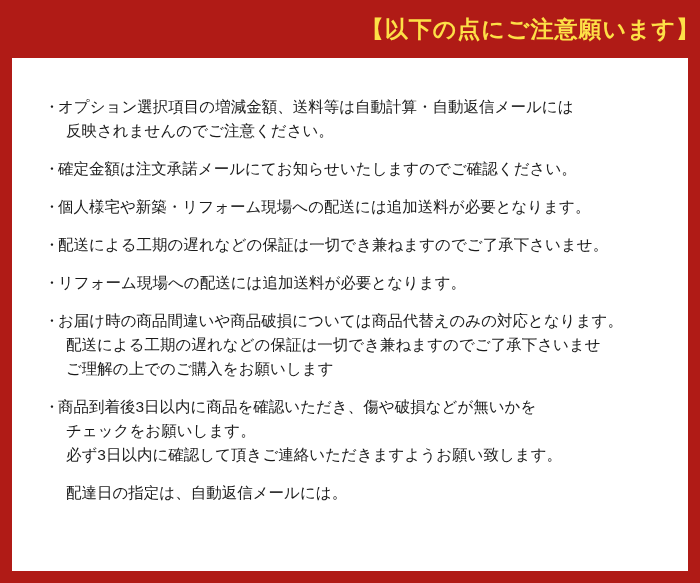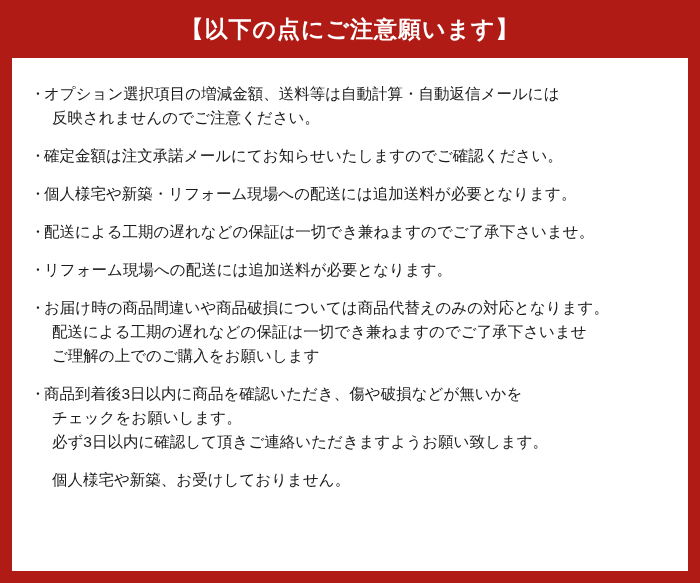--- a/index.html
+++ b/index.html
@@ -18,33 +18,33 @@
     width: 700px;
     height: 583px;
     box-sizing: border-box;
     background: #ffffff;
     border: 12px solid #b01b16;
     border-top-width: 0;
     border-bottom-width: 12px;
   }
   .notice-header {
     background: #b01b16;
-    color: #ffffff;
-    text-align: center;
+    color: #fde047;
+    text-align: right;
     font-size: 23px;
     font-weight: bold;
     letter-spacing: 1px;
     height: 58px;
     line-height: 58px;
-    margin: 0 -12px 0 -12px;
+    margin: 0 -12px 13px -12px;
     width: 700px;
     box-sizing: border-box;
   }
   .notice-body {
-    padding: 24px 18px 0 18px;
+    padding: 24px 18px 0 32px;
     box-sizing: border-box;
   }
   .notice-item {
     display: block;
     margin-bottom: 14px;
     color: #1a1a1a;
     font-size: 15.5px;
     line-height: 1.55;
   }
   .notice-line {
@@ -88,16 +88,16 @@
         <span class="notice-line first"><span class="bullet">・</span><span>お届け時の商品間違いや商品破損については商品代替えのみの対応となります。</span></span>
         <span class="notice-line cont"><span>配送による工期の遅れなどの保証は一切でき兼ねますのでご了承下さいませ</span></span>
         <span class="notice-line cont"><span>ご理解の上でのご購入をお願いします</span></span>
       </div>
       <div class="notice-item">
         <span class="notice-line first"><span class="bullet">・</span><span>商品到着後3日以内に商品を確認いただき、傷や破損などが無いかを</span></span>
         <span class="notice-line cont"><span>チェックをお願いします。</span></span>
         <span class="notice-line cont"><span>必ず3日以内に確認して頂きご連絡いただきますようお願い致します。</span></span>
       </div>
       <div class="notice-item">
-        <span class="notice-line cont"><span>個人様宅や新築、お受けしておりません。</span></span>
+        <span class="notice-line cont"><span>配達日の指定は、自動返信メールには。</span></span>
       </div>
     </div>
 </div>
 
 </body></html>

